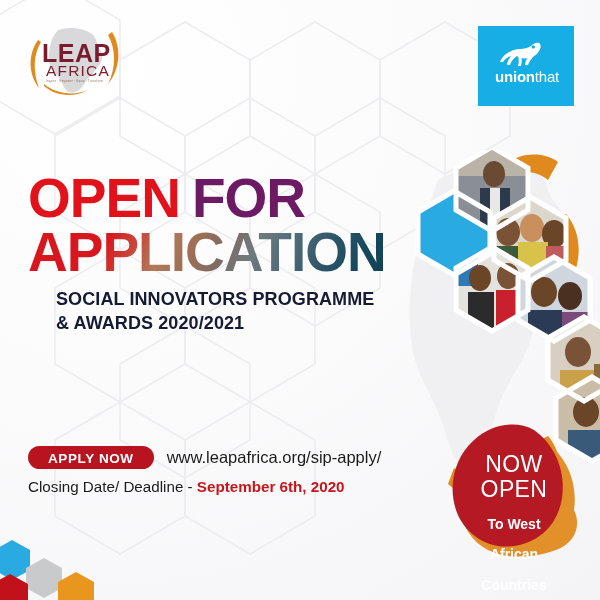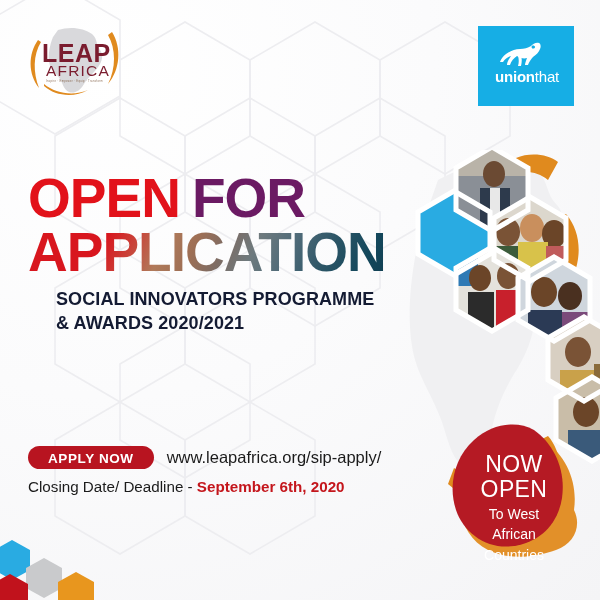--- a/index.html
+++ b/index.html
@@ -116,21 +116,21 @@
   
   .blob{position:absolute;left:448px;top:424px;width:132px;height:136px;z-index:7;}
   .blob svg{position:absolute;inset:0;}
   .blob-text{
     position:absolute;left:0;top:28px;width:132px;text-align:center;
     color:#ffffff;z-index:2;
   }
   .blob-now,.blob-open{
     font-size:23px;font-weight:normal;line-height:1.08;letter-spacing:.4px;
   }
-  .blob-sub{font-size:14px;line-height:1.2;margin-top:4px;}
+  .blob-sub{font-size:14px;line-height:1.2;margin-top:14px;font-weight:bold;}
 
   
   .corner-hexes{position:absolute;left:0;bottom:0;width:110px;height:70px;z-index:6;}
 </style>
 </head>
 <body>
 
 <div class="poster">
 
   <svg class="bg-hexes" viewBox="0 0 600 600" preserveAspectRatio="none" aria-hidden="true">

